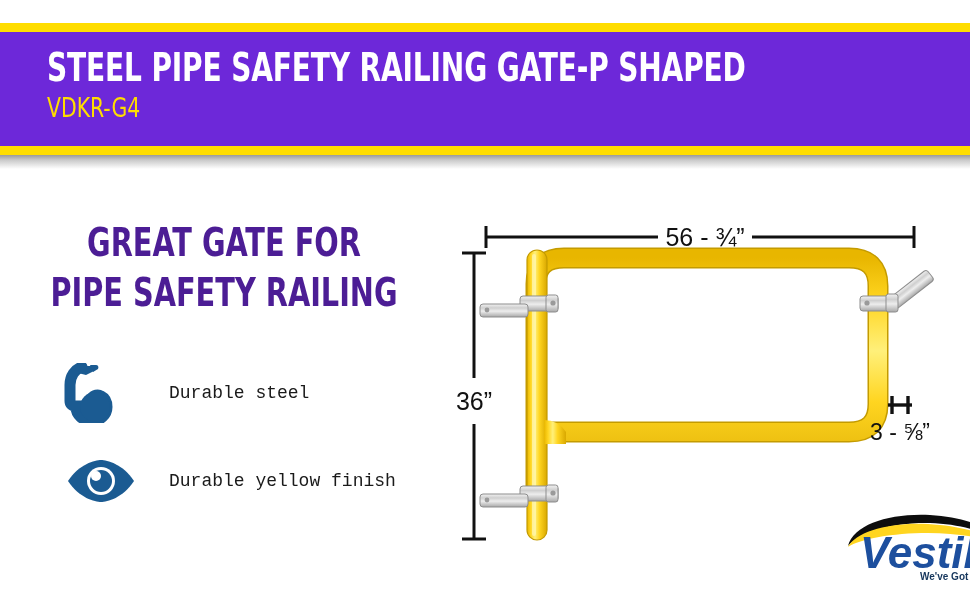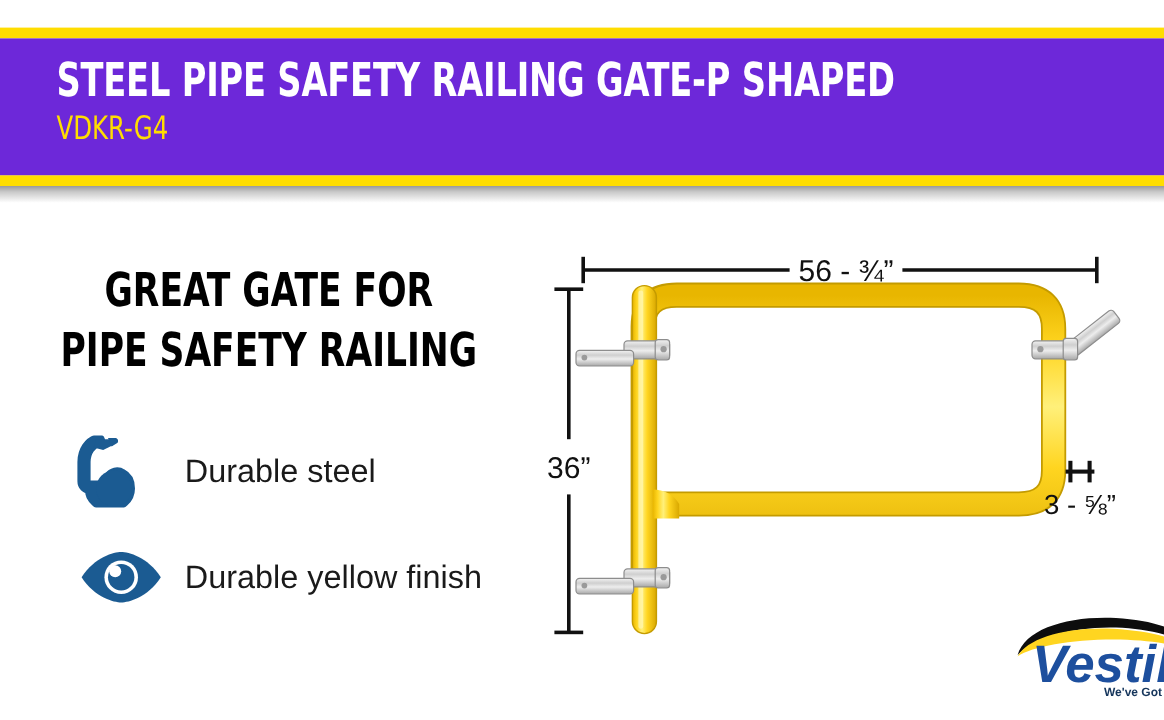--- a/index.html
+++ b/index.html
@@ -70,21 +70,21 @@
     white-space: nowrap;
   }
 
   
   .headline {
     position: absolute;
     left: 0;
     top: 218px;
     width: 448px;
     text-align: center;
-    color: #000000;
+    color: #4c1d95;
     font-family: "Liberation Sans Narrow", "DejaVu Sans Condensed", "Liberation Sans", sans-serif;
     font-weight: bold;
     font-size: 39px;
     line-height: 50px;
     letter-spacing: 0px;
   }
   .headline-line {
     display: block;
     transform: scaleX(0.82);
   }
@@ -99,32 +99,32 @@
 
   .feature-icon {
     width: 82px;
     height: 62px;
     flex: 0 0 82px;
     display: flex;
     align-items: center;
     justify-content: center;
   }
   .feature-label {
-    font-family: Liberation Sans, sans-serif;
-    font-size: 27px;
+    font-family: Liberation Mono, monospace;
+    font-size: 18px;
     color: #1a1a1a;
     white-space: nowrap;
-    margin-left: 12px;
+    margin-left: 27px;
   }
 
   
   .diagram {
     position: absolute;
     left: 440px;
-    top: 180px;
+    top: 192px;
     width: 530px;
     height: 380px;
   }
 
   
   .logo {
     position: absolute;
     left: 842px;
     top: 512px;
     width: 160px;

